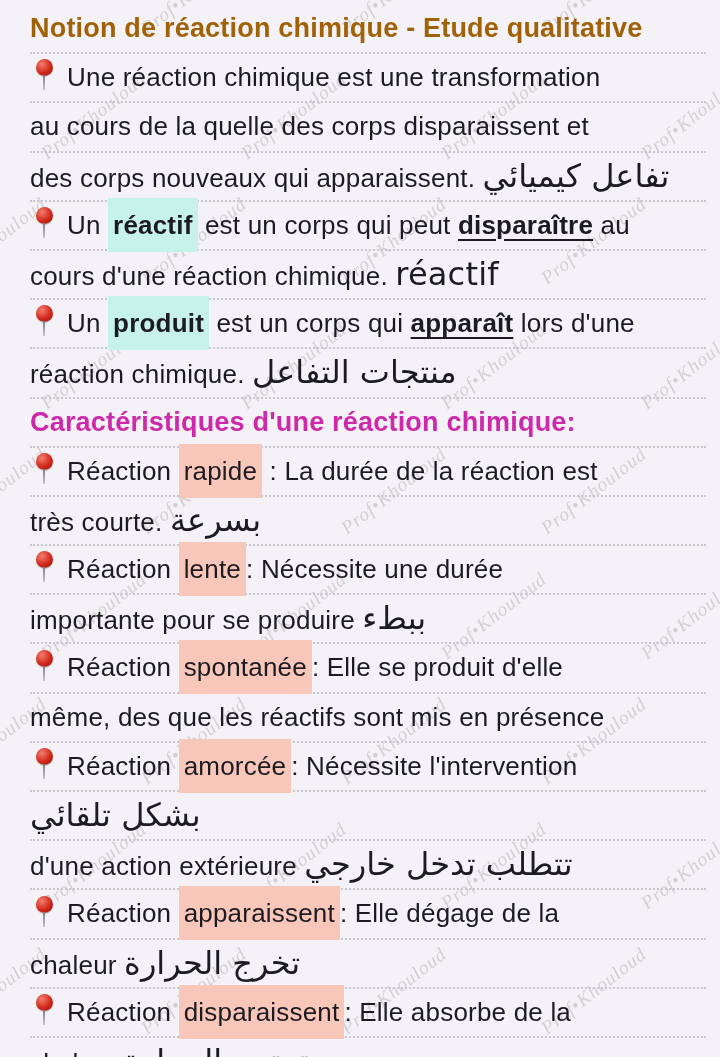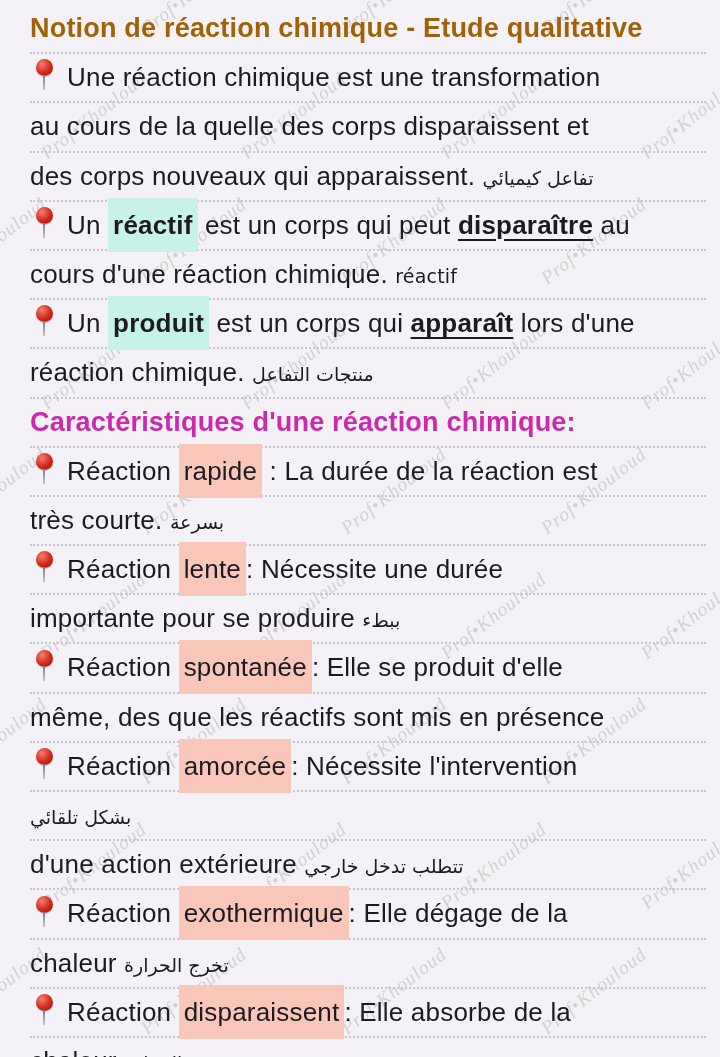--- a/index.html
+++ b/index.html
@@ -41,21 +41,21 @@
     box-shadow:0 1px 1px rgba(0,0,0,0.25);
   }
   .pin-needle {
     position:absolute; top:19px; left:13px;
     width:2px; height:15px;
     background:linear-gradient(to bottom, #7d7d88, #c4c4cc);
   }
   .hl-cyan   { background:#c7f2ea; font-weight:bold; padding:12px 5px; }
   .hl-salmon { background:#f9c7b9; padding:12px 5px; }
   .b-ul { font-weight:bold; text-decoration:underline; text-decoration-thickness:2px; text-underline-offset:5px;text-align:center; }
-  .ar { font-family:"DejaVu Sans", sans-serif; font-size:19px; }
+  .ar { font-family:"DejaVu Sans", sans-serif; font-size:32px; }
 </style>
 </head>
 <body>
 
 <div class="watermark-layer">
     <span class="watermark" style="left: -70px; top: -20px;">Prof•Khouloud</span>
     <span class="watermark" style="left: 130px; top: -20px;">Prof•Khouloud</span>
     <span class="watermark" style="left: 330px; top: -20px;">Prof•Khouloud</span>
     <span class="watermark" style="left: 530px; top: -20px;">Prof•Khouloud</span>
     <span class="watermark" style="left: 30px; top: 105px;">Prof•Khouloud</span>
@@ -103,17 +103,17 @@
     <div class="line heading"><span>Caractéristiques d'une réaction chimique:</span></div>
     <div class="line body"><span class="pin"><span class="pin-head"></span><span class="pin-needle"></span></span><span>Réaction </span><span class="hl-salmon">rapide</span><span> : La durée de la réaction est</span></div>
     <div class="line body"><span>très courte. </span><span class="ar">بسرعة</span></div>
     <div class="line body"><span class="pin"><span class="pin-head"></span><span class="pin-needle"></span></span><span>Réaction </span><span class="hl-salmon">lente</span><span>: Nécessite une durée</span></div>
     <div class="line body"><span>importante pour se produire </span><span class="ar">ببطء</span></div>
     <div class="line body"><span class="pin"><span class="pin-head"></span><span class="pin-needle"></span></span><span>Réaction </span><span class="hl-salmon">spontanée</span><span>: Elle se produit d'elle</span></div>
     <div class="line body"><span>même, des que les réactifs sont mis en présence</span></div>
     <div class="line body"><span class="pin"><span class="pin-head"></span><span class="pin-needle"></span></span><span>Réaction </span><span class="hl-salmon">amorcée</span><span>: Nécessite l'intervention</span></div>
     <div class="line body"><span class="ar">بشكل تلقائي</span></div>
     <div class="line body"><span>d'une action extérieure </span><span class="ar">تتطلب تدخل خارجي</span></div>
-    <div class="line body"><span class="pin"><span class="pin-head"></span><span class="pin-needle"></span></span><span>Réaction </span><span class="hl-salmon">exothermique</span><span>: Elle dégage de la</span></div>
+    <div class="line body"><span class="pin"><span class="pin-head"></span><span class="pin-needle"></span></span><span>Réaction </span><span class="hl-salmon">apparaissent</span><span>: Elle dégage de la</span></div>
     <div class="line body"><span>chaleur </span><span class="ar">تخرج الحرارة</span></div>
     <div class="line body"><span class="pin"><span class="pin-head"></span><span class="pin-needle"></span></span><span>Réaction </span><span class="hl-salmon">disparaissent</span><span>: Elle absorbe de la</span></div>
     <div class="line body"><span>chaleur </span><span class="ar">تمتص الحرارة</span></div>
   </div>
 
 </body></html>

